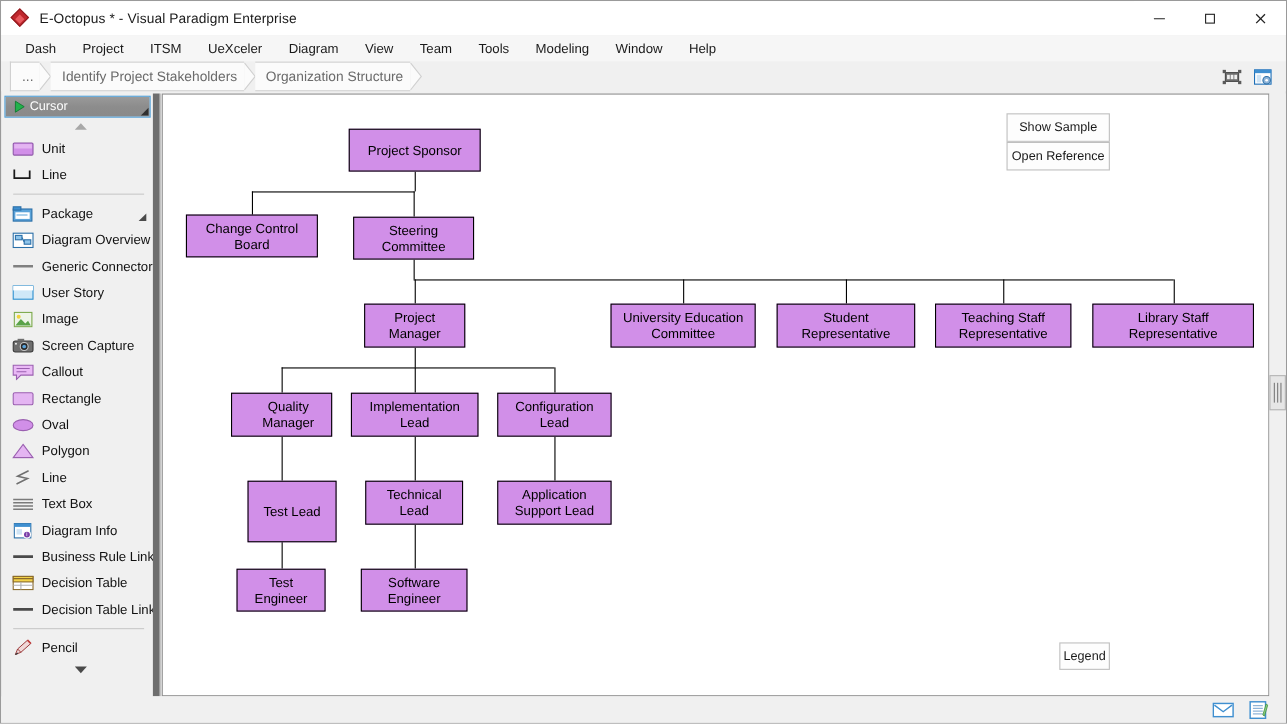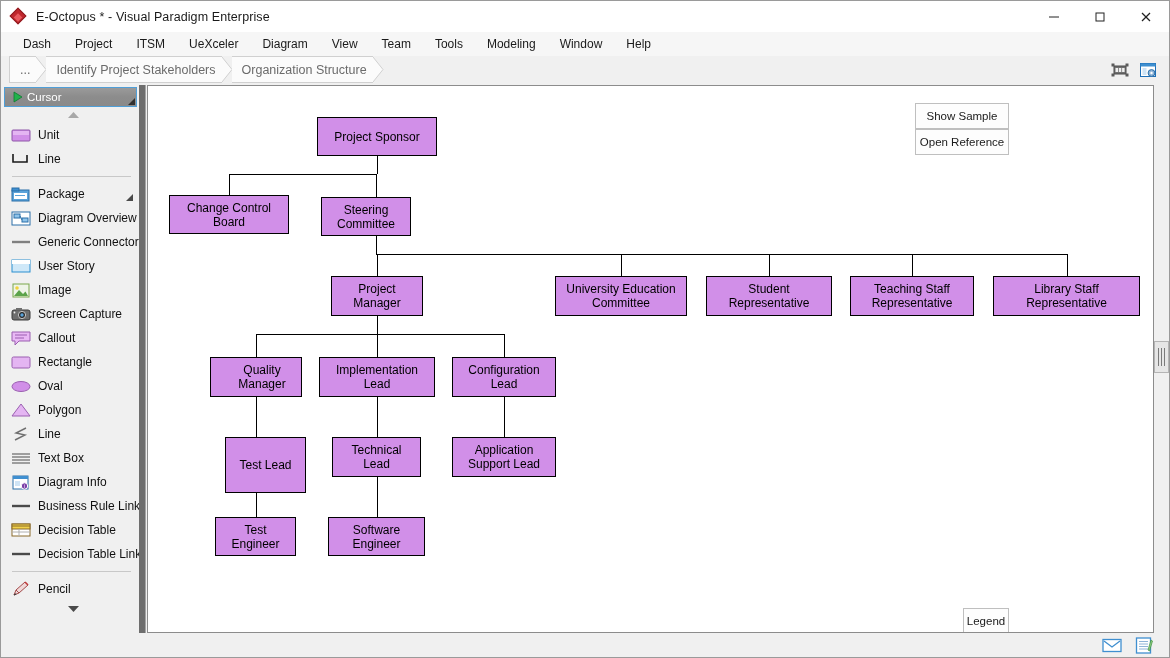--- a/index.html
+++ b/index.html
@@ -519,21 +519,21 @@
           <div class="edge" style="left: 107.5px; top: 391px; width: 1px; height: 40px;"></div>
           <div class="edge" style="left: 228.5px; top: 391px; width: 1px; height: 40px;"></div>
         </div>
       <div id="nodes-layer">
           <div class="node" style="left: 169px; top: 31px; width: 120px; height: 39px;">
             <span>Project Sponsor</span>
           </div>
           <div class="node" style="left: 21px; top: 109px; width: 120px; height: 39px;">
             <span>Change Control Board</span>
           </div>
-          <div class="node" style="left: 173px; top: 111px; width: 90px; height: 39px;">
+          <div class="node" style="left: 173px; top: 111px; width: 110px; height: 39px;">
             <span>Steering Committee</span>
           </div>
           <div class="node" style="left: 183px; top: 190px; width: 92px; height: 40px;">
             <span>Project Manager</span>
           </div>
           <div class="node" style="left: 407px; top: 190px; width: 132px; height: 40px;">
             <span>University Education Committee</span>
           </div>
           <div class="node" style="left: 558px; top: 190px; width: 126px; height: 40px;">
             <span>Student Representative</span>
@@ -565,21 +565,21 @@
           <div class="node" style="left: 67px; top: 431px; width: 81px; height: 39px;">
             <span>Test Engineer</span>
           </div>
           <div class="node" style="left: 180px; top: 431px; width: 97px; height: 39px; justify-content: center;">
             <span>Software Engineer</span>
           </div>
         </div>
 
       <div class="cbtn" style="left:767px; top:17px; width:94px; height:26px;">Show Sample</div>
       <div class="cbtn" style="left:767px; top:43px; width:94px; height:26px;">Open Reference</div>
-      <div class="cbtn" style="left:815px; top:522px; width:46px; height:25px;">Legend</div>
+      <div class="cbtn" style="left:815px; top:498px; width:46px; height:25px;">Legend</div>
     </div>
   </div>
 
   <div id="right-rail"></div>
   <div id="splitter">
       <i></i>
       <i></i>
       <i></i>
     </div>
 

